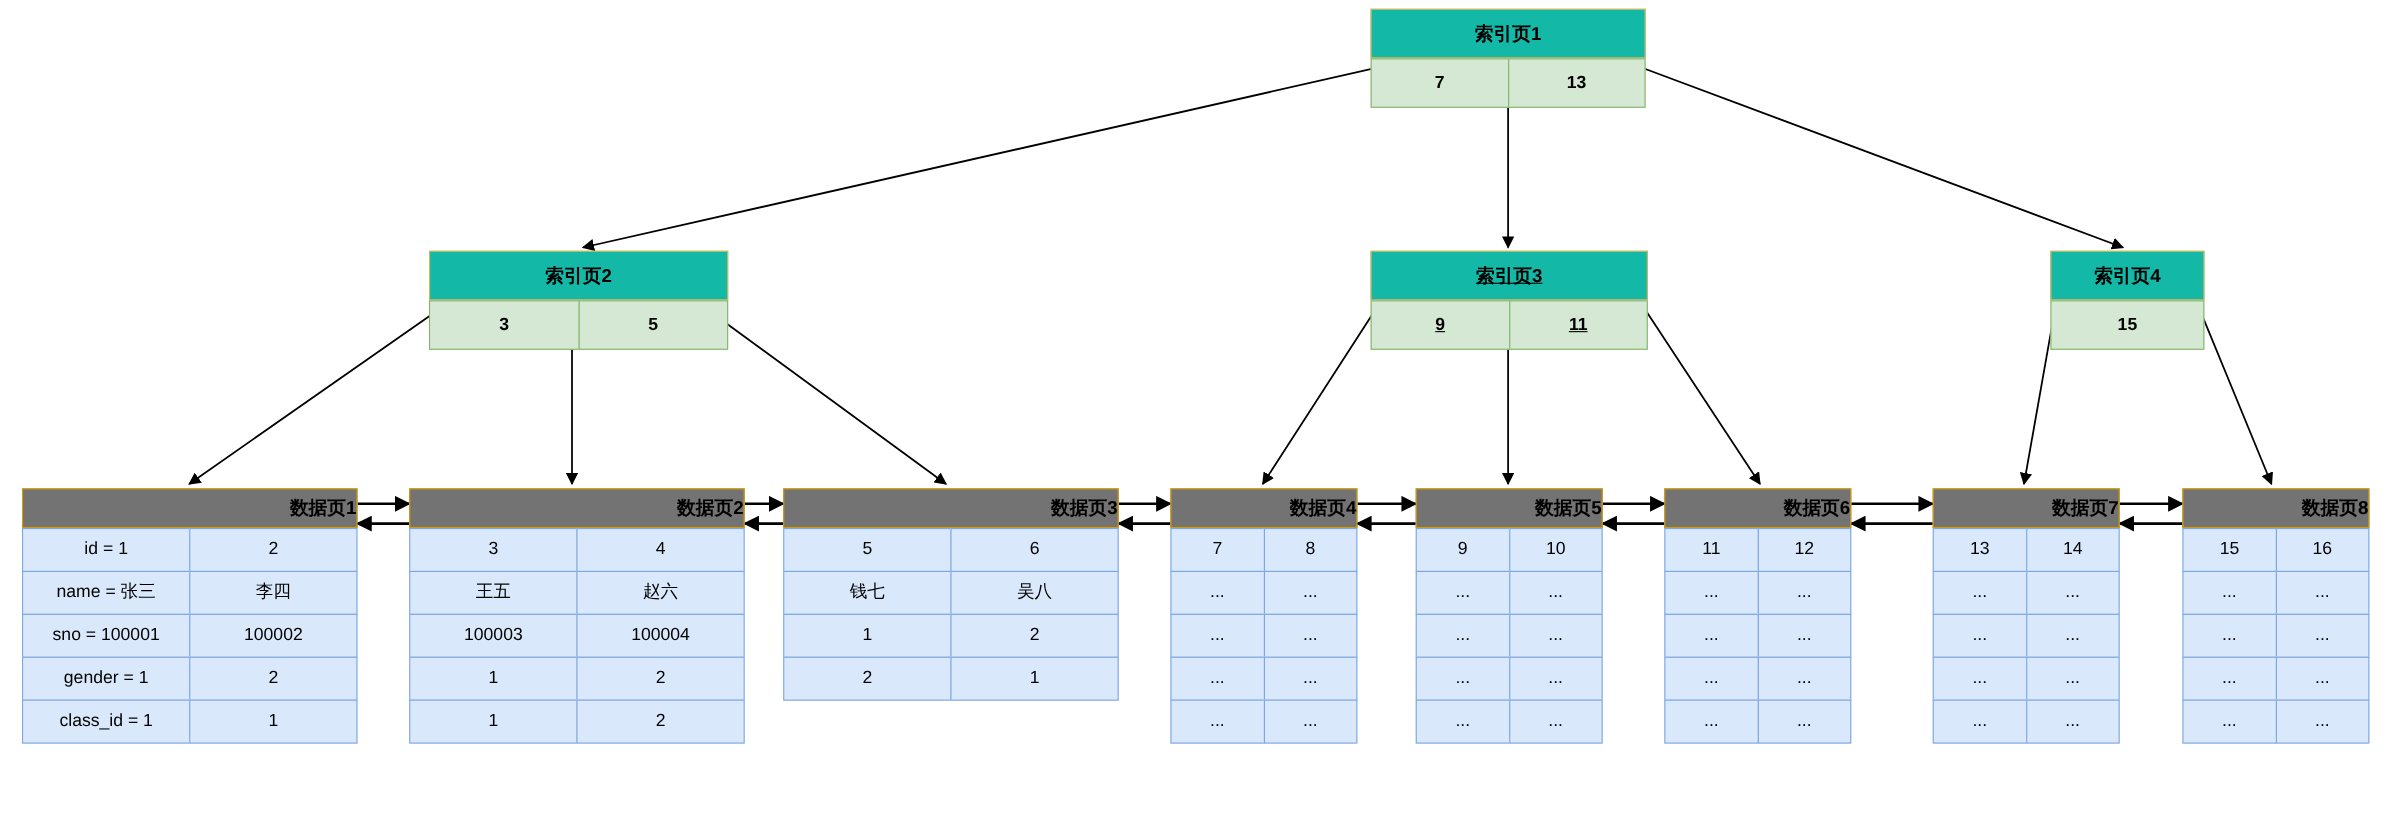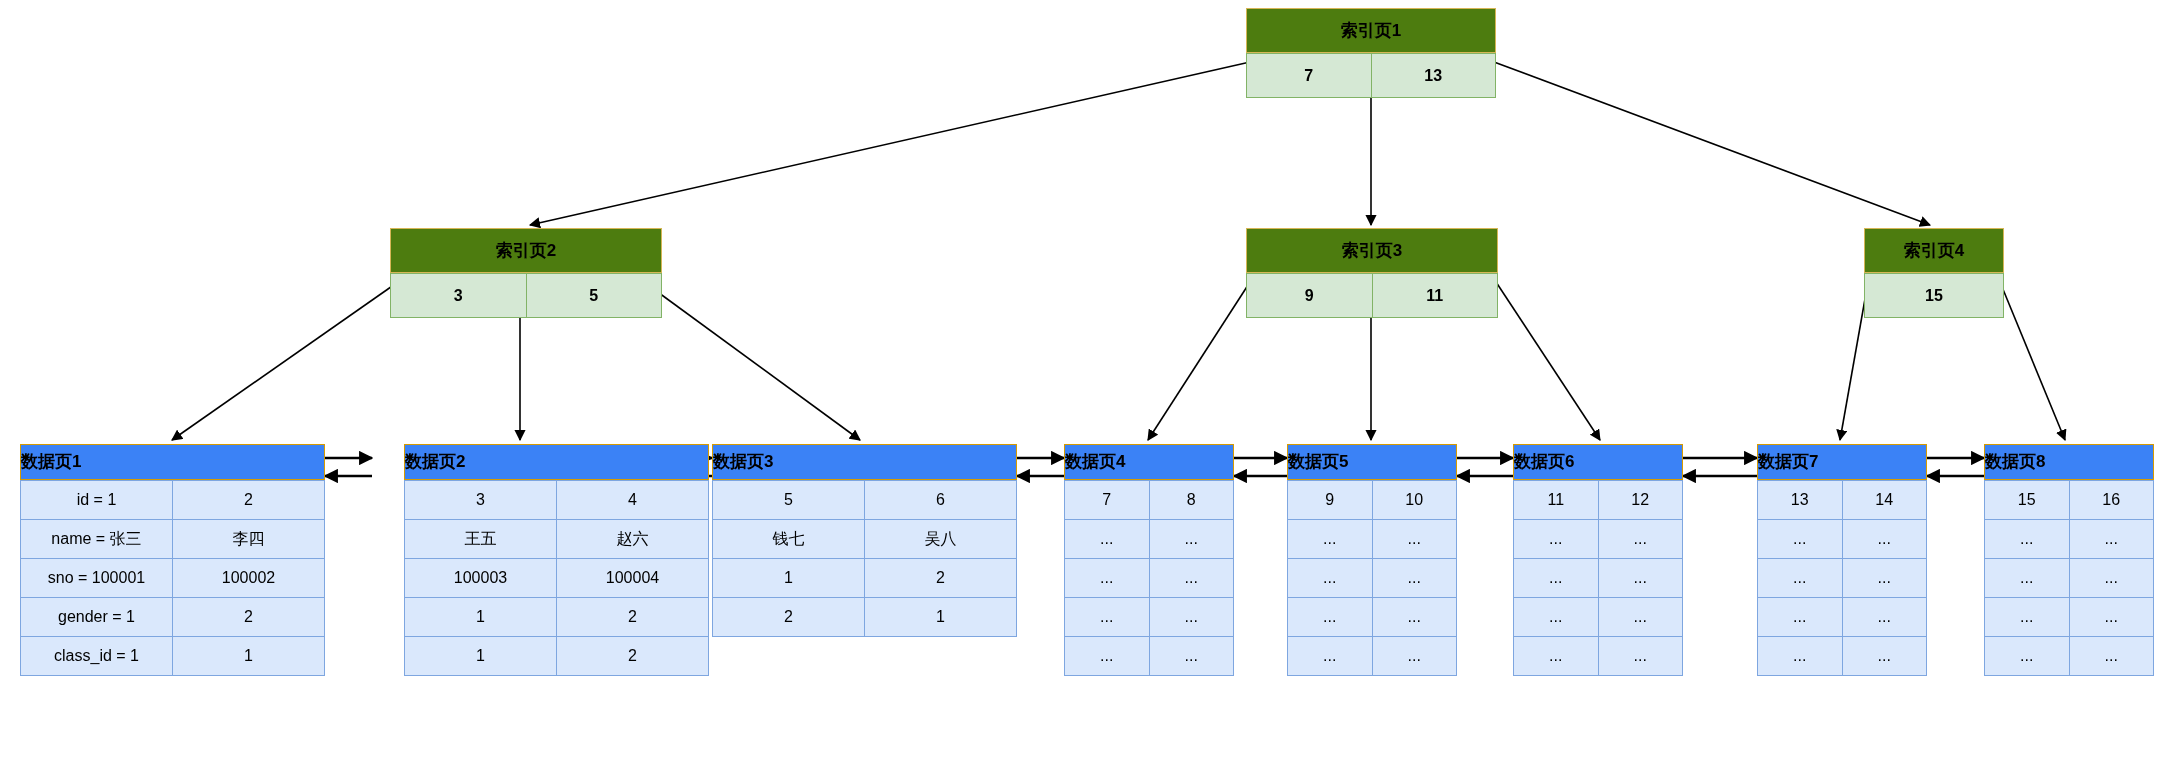--- a/index.html
+++ b/index.html
@@ -28,21 +28,21 @@
   }
 
   
   .index-node {
     position: absolute;
     box-sizing: border-box;
     z-index: 5;
   }
   .index-title {
     box-sizing: border-box;
-    background: #4d7c0f;
+    background: #14b8a6;
     border: 1px solid #d6b656;
     text-align: center;
     font-weight: bold;
     font-size: 17px;
     color: #000000;
     line-height: 44px;
     height: 45px;
     white-space: nowrap;
   }
   .index-keys {
@@ -66,23 +66,23 @@
   .index-key:first-child { margin-left: 0; }
 
   
   .data-page {
     position: absolute;
     box-sizing: border-box;
     z-index: 5;
   }
   .data-title {
     box-sizing: border-box;
-    background: #3b82f6;
+    background: #737373;
     border: 1px solid #d79b00;
-    text-align: left;
+    text-align: right;
     font-weight: bold;
     font-size: 17px;
     color: #000000;
     line-height: 34px;
     height: 36px;
     white-space: nowrap;
   }
   .data-grid {
     width: 100%;
     box-sizing: border-box;
@@ -164,21 +164,21 @@
           <div class="index-key">13</div>
         </div>
       </div>
       <div class="index-node" style="left: 390px; top: 228px; width: 272px;">
         <div class="index-title">索引页2</div>
         <div class="index-keys">
           <div class="index-key">3</div>
           <div class="index-key">5</div>
         </div>
       </div>
-      <div class="index-node" style="left: 1246px; top: 228px; width: 252px;">
+      <div class="index-node" style="left: 1246px; top: 228px; width: 252px; text-decoration: underline;">
         <div class="index-title">索引页3</div>
         <div class="index-keys">
           <div class="index-key">9</div>
           <div class="index-key">11</div>
         </div>
       </div>
       <div class="index-node" style="left: 1864px; top: 228px; width: 140px;">
         <div class="index-title">索引页4</div>
         <div class="index-keys">
           <div class="index-key">15</div>
@@ -204,21 +204,21 @@
           <div class="data-row">
             <div class="data-cell">gender = 1</div>
             <div class="data-cell">2</div>
           </div>
           <div class="data-row">
             <div class="data-cell">class_id = 1</div>
             <div class="data-cell">1</div>
           </div>
         </div>
       </div>
-      <div class="data-page" style="left: 372px; top: 444px; width: 305px; margin-left: 32px;">
+      <div class="data-page" style="left: 372px; top: 444px; width: 305px;">
         <div class="data-title">数据页2</div>
         <div class="data-grid">
           <div class="data-row">
             <div class="data-cell">3</div>
             <div class="data-cell">4</div>
           </div>
           <div class="data-row">
             <div class="data-cell">王五</div>
             <div class="data-cell">赵六</div>
           </div>

